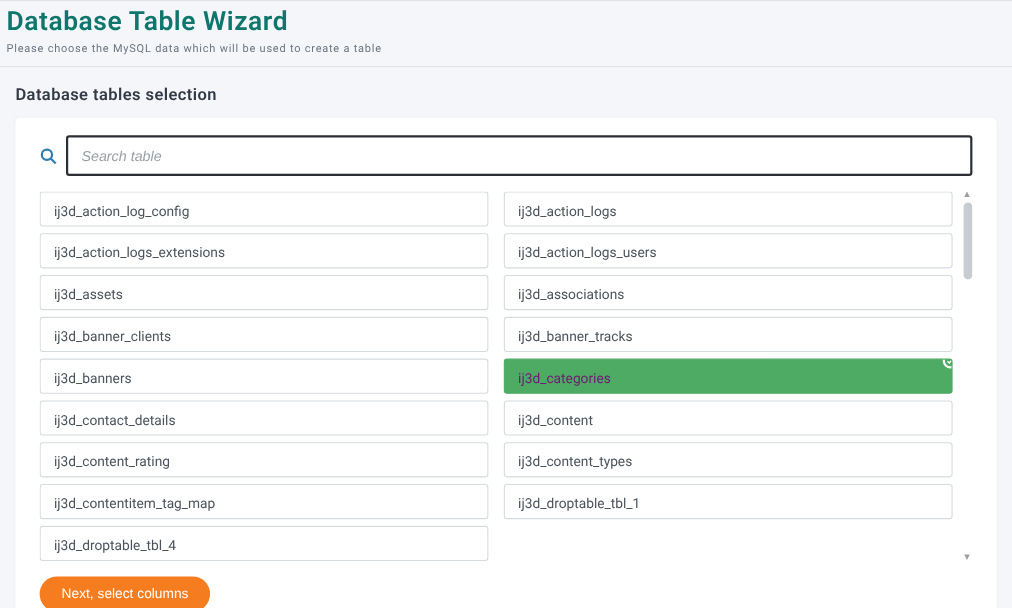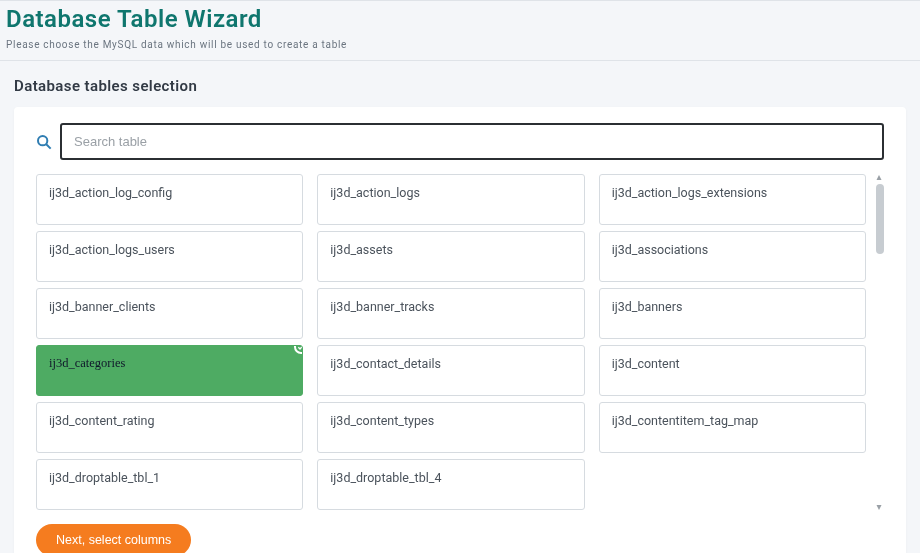--- a/index.html
+++ b/index.html
@@ -56,30 +56,31 @@
     color: #2f7db2;
     display: flex; align-items: center; justify-content: center;
   }
   .search-input {
     flex: 1;
     border: 2px solid #2b2f33;
     border-radius: 3px;
     padding: 9px 12px;
     font-size: 13px;
     outline: none;
+    font-style: italic;
   }
   .search-input::placeholder { color: #9aa0a6; }
   .table-list-wrap {
     position: relative;
     height: 336px;
     overflow: hidden;
   }
   .table-list {
     display: grid;
-    grid-template-columns: 1fr 1fr 1fr;
+    grid-template-columns: 1fr 1fr;
     column-gap: 14px;
     row-gap: 6px;
     height: 100%;
     overflow-y: hidden;
     padding-right: 18px;
   }
   .scrollbar-track {
     position: absolute;
     right: 0;
     top: 0;
@@ -118,22 +119,21 @@
     background: #fff;
     cursor: pointer;
     position: relative;
     white-space: nowrap;
     overflow: hidden;
     text-overflow: ellipsis;
   }
   .table-item.selected {
     background: #4eab63;
     border-color: #4eab63;
-    color: #0f172a;
-    font-family: Liberation Serif, serif;
+    color: #701a75;
   }
   .check-badge {
     position: absolute;
     top: -6px;
     right: -6px;
     width: 14px;
     height: 14px;
     border-radius: 50%;
     background: #4eab63;
     border: 2px solid #fff;

